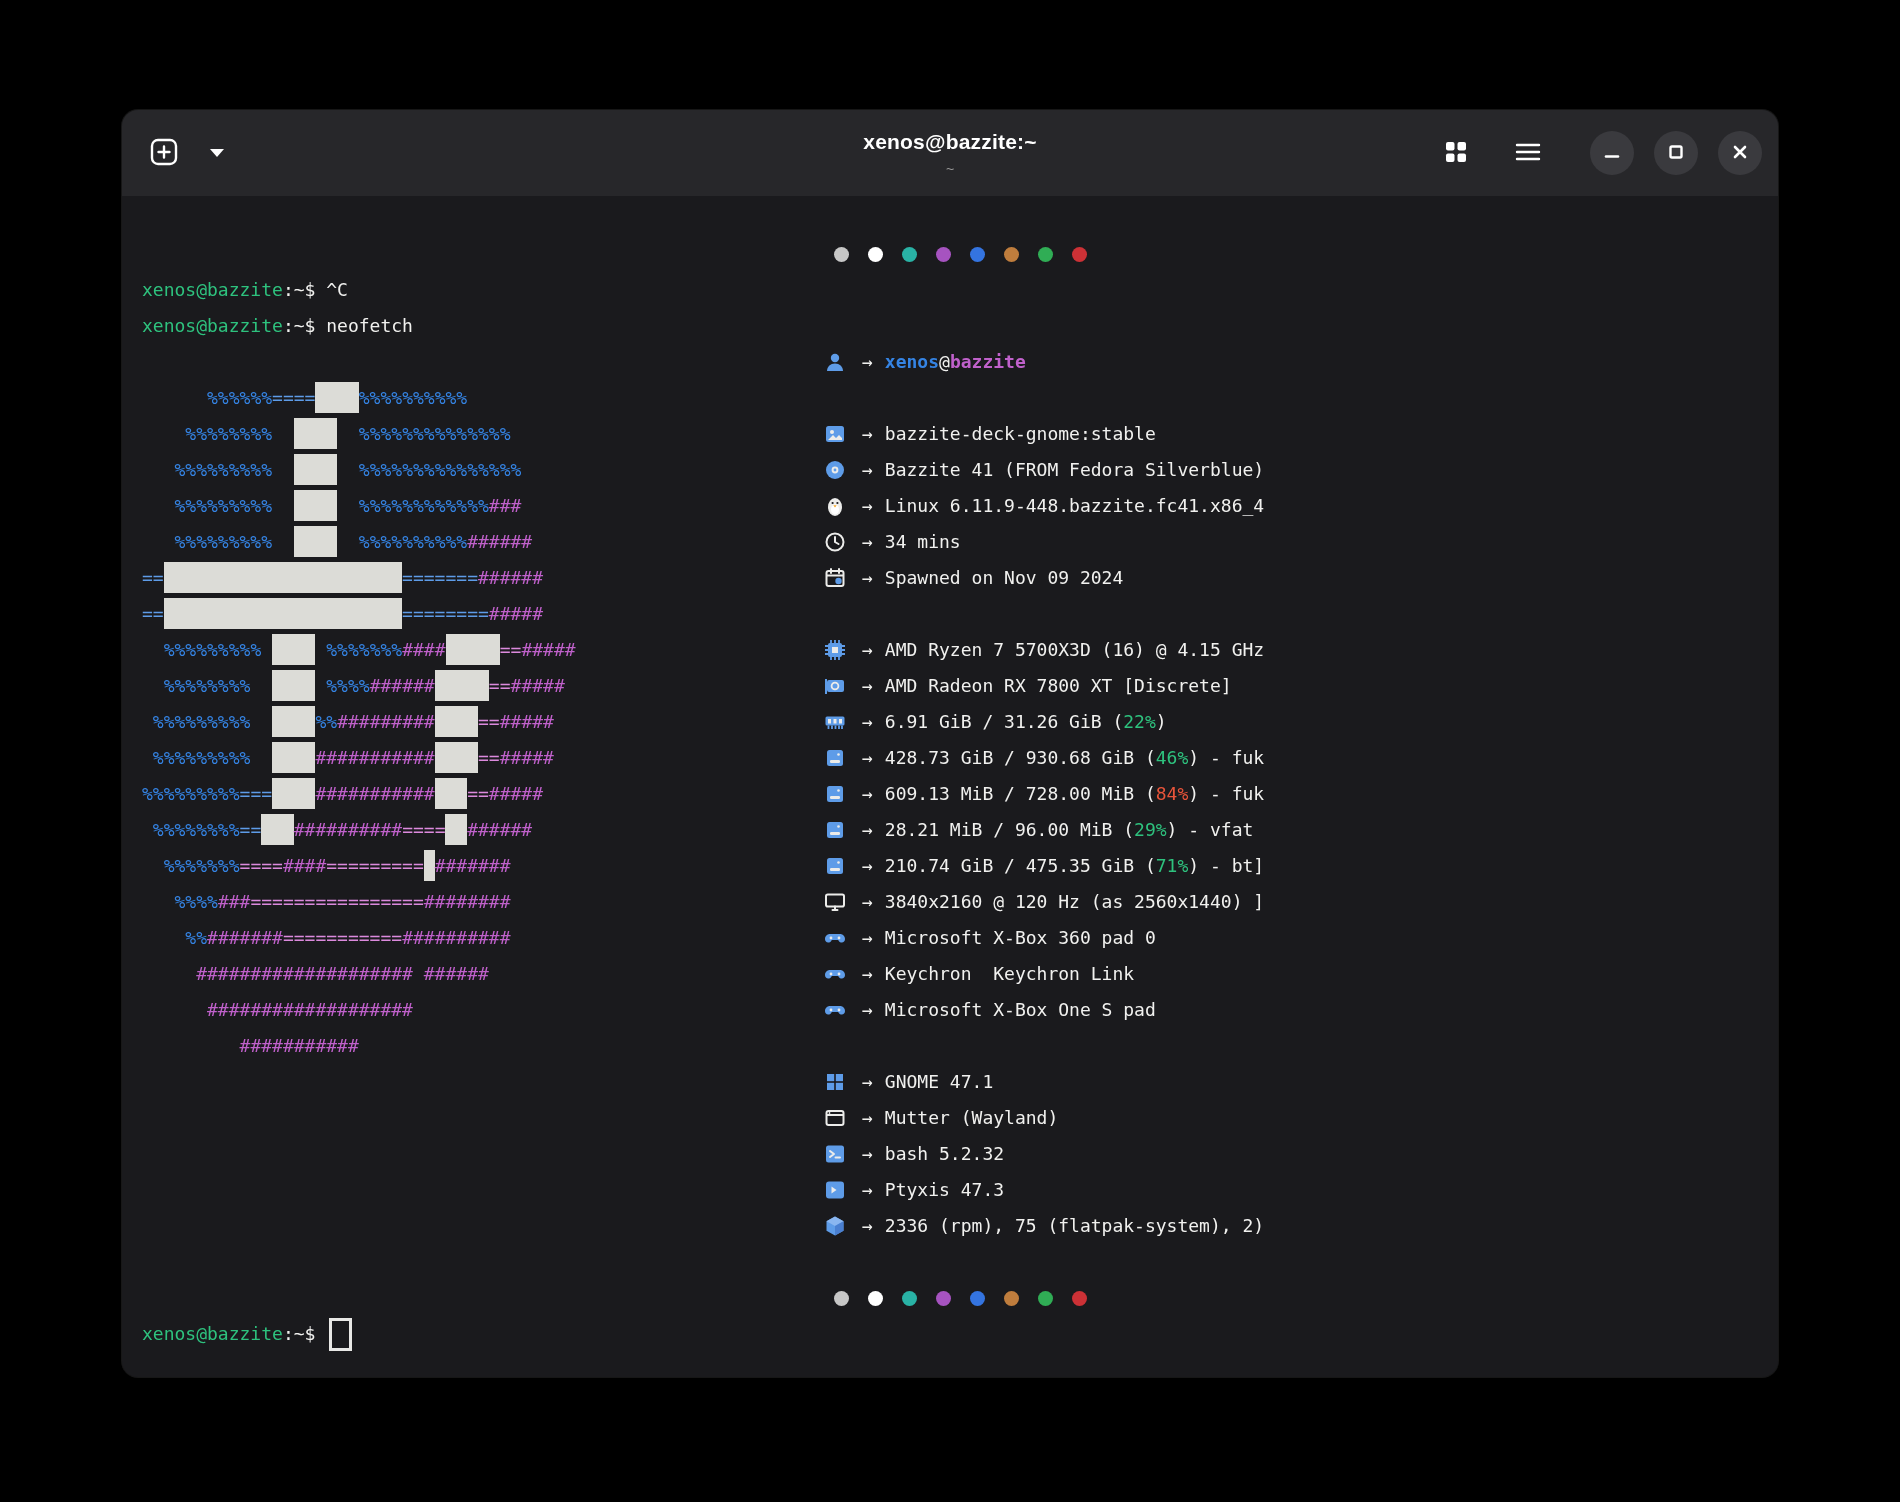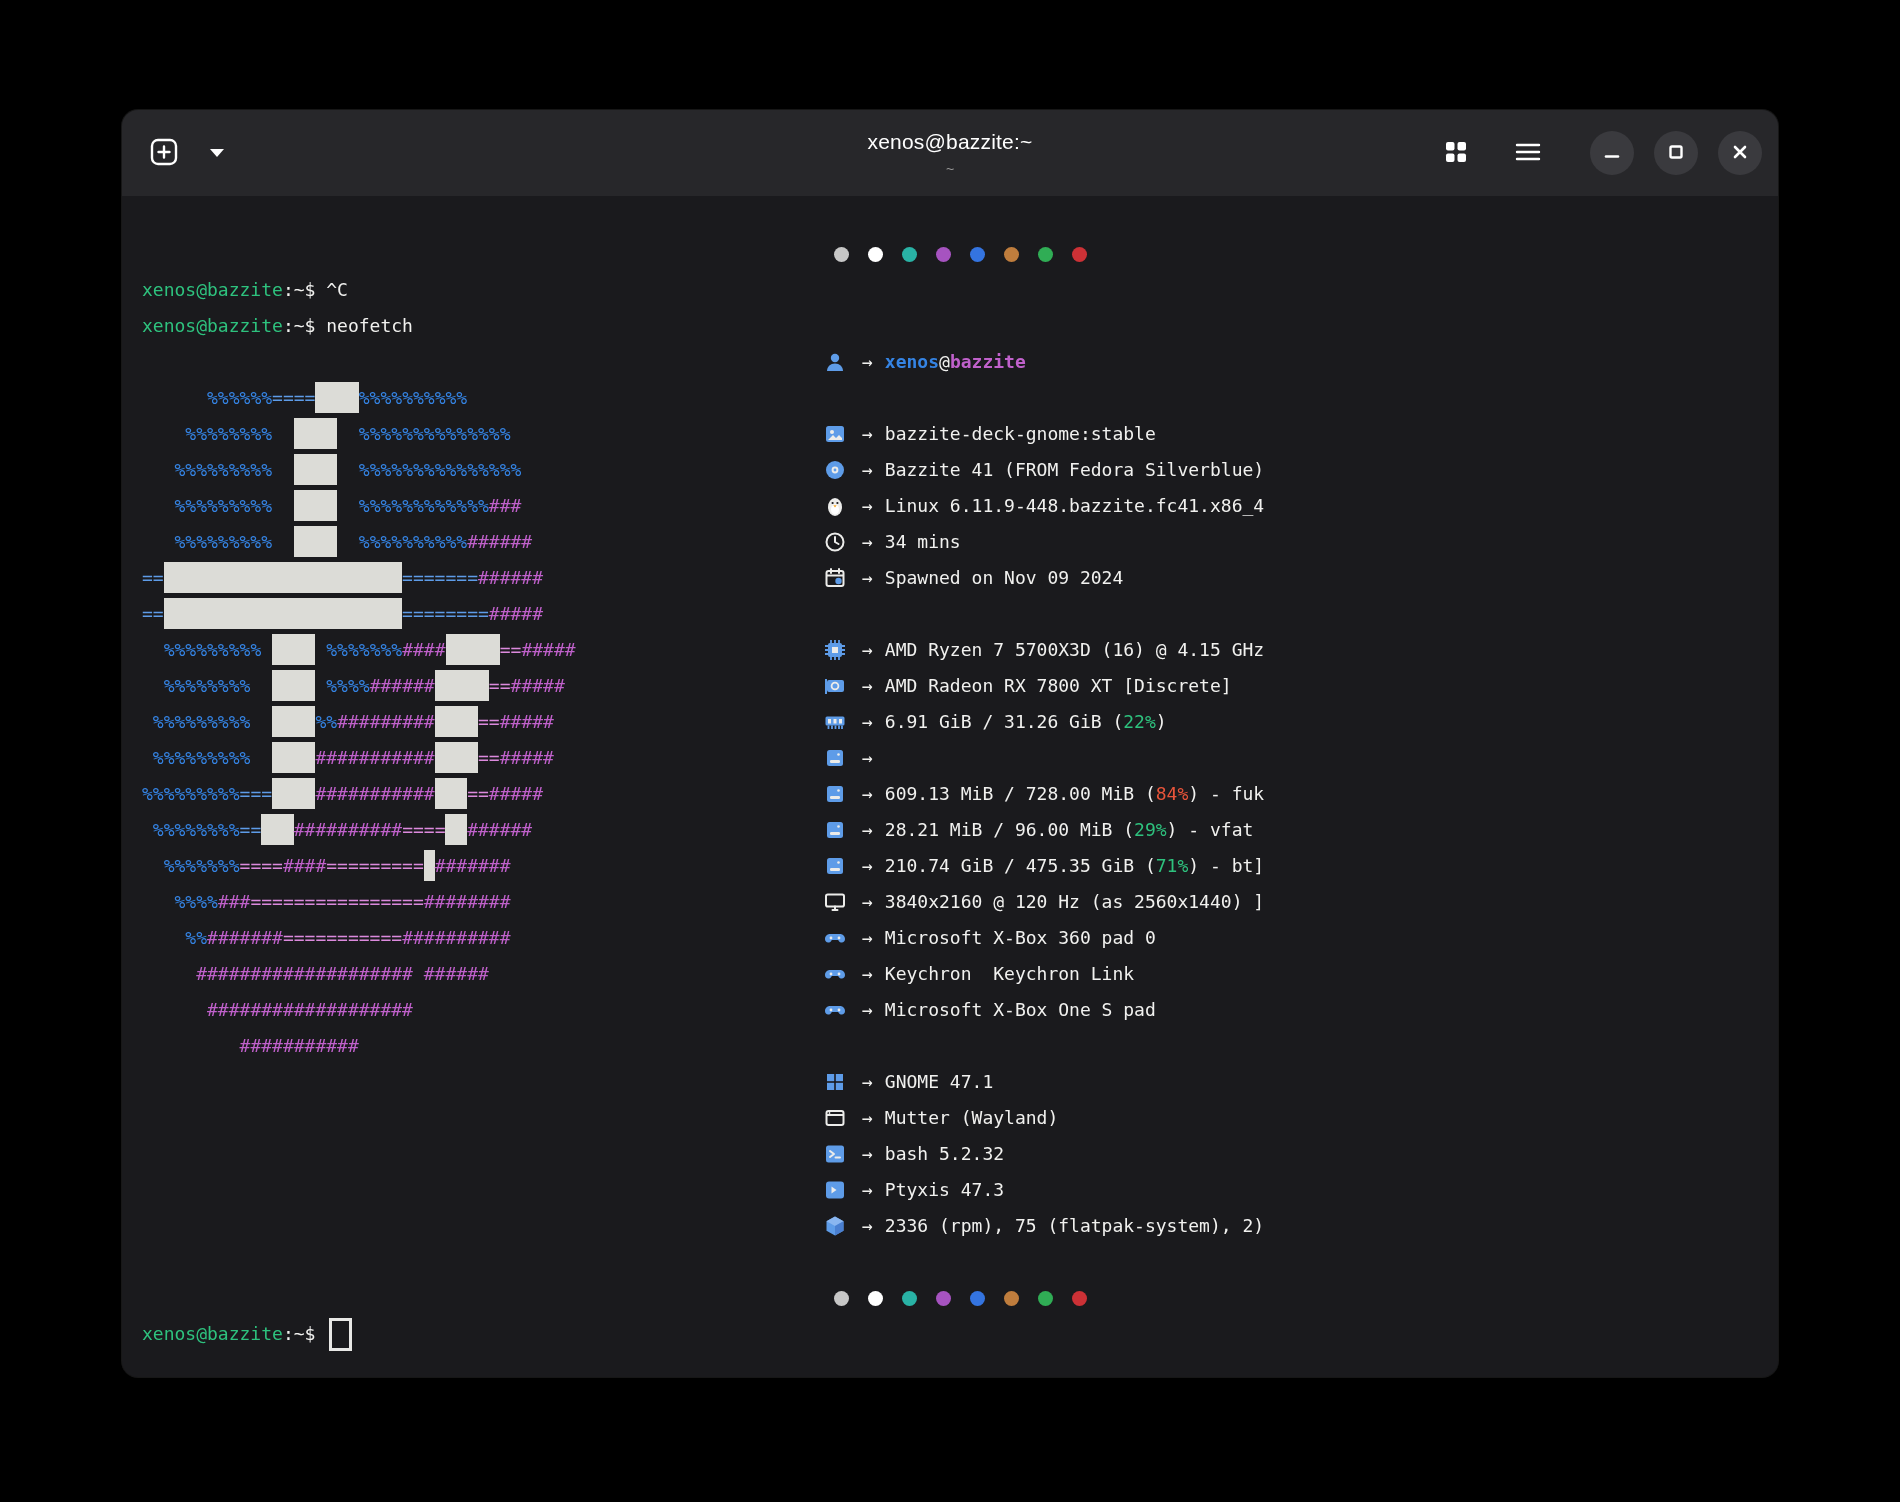--- a/index.html
+++ b/index.html
@@ -10,21 +10,21 @@
           box-shadow:0 0 0 1px rgba(255,255,255,.09),0 30px 70px rgba(0,0,0,.85);}
   
   .titlebar{height:86px;background:#27272a;border-bottom:1px solid #111;
             display:flex;align-items:center;padding:0 16px;position:relative;}
   .tb-left{display:flex;align-items:center;gap:10px;}
   .tb-btn{background:transparent;border:none;width:52px;height:52px;border-radius:10px;
           display:flex;align-items:center;justify-content:center;cursor:pointer;padding:0;}
   .tb-btn.narrow{width:34px;}
   .tb-title{position:absolute;left:50%;top:50%;transform:translate(-50%,-50%);
             text-align:center;pointer-events:none;}
-  .title{font-size:21px;font-weight:normal;color:#ffffff;letter-spacing:.2px;}
+  .title{font-size:21px;font-weight:bold;color:#ffffff;letter-spacing:.2px;}
   .subtitle{font-size:14px;color:#9a9a9a;margin-top:7px;}
   .tb-right{margin-left:auto;display:flex;align-items:center;gap:20px;}
   .circle-btn{width:44px;height:44px;border-radius:50%;background:#3a3a3e;border:none;
               display:flex;align-items:center;justify-content:center;cursor:pointer;padding:0;}
   .ctl-gap{margin-left:16px;}
   
   .term{position:absolute;top:86px;left:0;right:0;bottom:0;background:#1a1a1d;
         font-family:"DejaVu Sans Mono","Liberation Mono",monospace;
         font-size:18px;line-height:36px;color:var(--white);}
   .term-line{position:absolute;left:20px;white-space:pre;height:36px;display:flex;align-items:center;}
@@ -198,21 +198,21 @@
               <path d="M5.5 15.5v3.5M9 15.5v3.5M12.5 15.5v3.5M16 15.5v3.5M19 15.5v3.5" stroke="#5e9ce8" stroke-width="1.8"></path>
               <rect x="2.5" y="6.5" width="19" height="9" rx="1.5" fill="#5e9ce8"></rect>
               <rect x="5" y="9" width="3" height="4.5" fill="#ececea"></rect>
               <rect x="10.5" y="9" width="3" height="4.5" fill="#ececea"></rect>
               <rect x="16" y="9" width="3" height="4.5" fill="#ececea"></rect>
             </svg></span><span class="arrow">→</span><span class="txt"><span>6.91 GiB / 31.26 GiB (</span><span class="c-green">22%</span><span>)</span></span></div>
         <div class="info-line"><span class="ic"><svg width="24" height="24" viewBox="0 0 24 24">
               <rect x="4" y="4" width="16" height="16" rx="2.5" fill="#5e9ce8"></rect>
               <rect x="7" y="14" width="10" height="3" rx="1.2" fill="#ececea"></rect>
               <circle cx="15.5" cy="8.5" r="1.3" fill="#ececea"></circle>
-            </svg></span><span class="arrow">→</span></div>
+            </svg></span><span class="arrow">→</span><span class="txt"><span>428.73 GiB / 930.68 GiB (</span><span class="c-green">46%</span><span>) - fuk</span></span></div>
         <div class="info-line"><span class="ic"><svg width="24" height="24" viewBox="0 0 24 24">
               <rect x="4" y="4" width="16" height="16" rx="2.5" fill="#5e9ce8"></rect>
               <rect x="7" y="14" width="10" height="3" rx="1.2" fill="#ececea"></rect>
               <circle cx="15.5" cy="8.5" r="1.3" fill="#ececea"></circle>
             </svg></span><span class="arrow">→</span><span class="txt"><span>609.13 MiB / 728.00 MiB (</span><span class="c-red">84%</span><span>) - fuk</span></span></div>
         <div class="info-line"><span class="ic"><svg width="24" height="24" viewBox="0 0 24 24">
               <rect x="4" y="4" width="16" height="16" rx="2.5" fill="#5e9ce8"></rect>
               <rect x="7" y="14" width="10" height="3" rx="1.2" fill="#ececea"></rect>
               <circle cx="15.5" cy="8.5" r="1.3" fill="#ececea"></circle>
             </svg></span><span class="arrow">→</span><span class="txt"><span>28.21 MiB / 96.00 MiB (</span><span class="c-green">29%</span><span>) - vfat</span></span></div>

